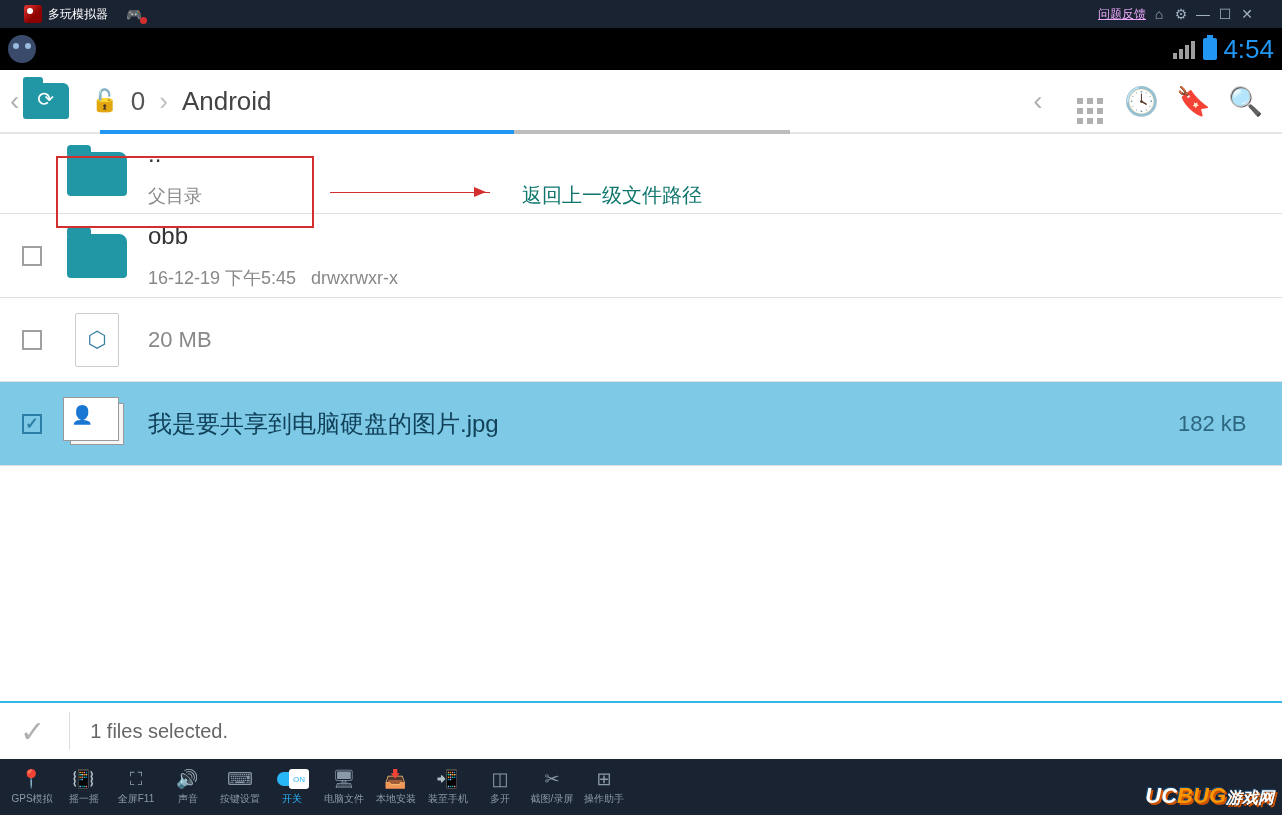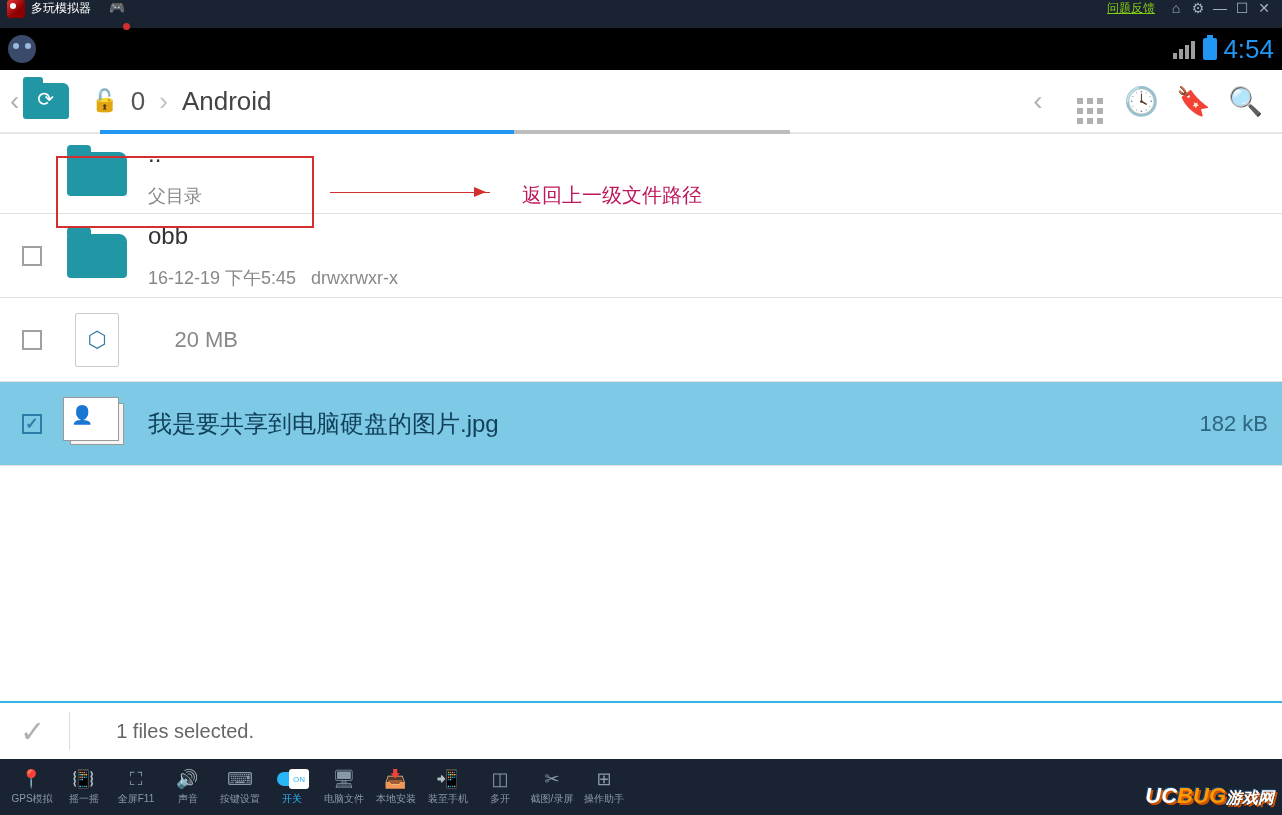--- a/index.html
+++ b/index.html
@@ -1,26 +1,26 @@
 <!DOCTYPE html>
 <html><head>
 <meta charset="utf-8">
 <style>
 * { margin: 0; padding: 0; box-sizing: border-box; font-family: "Microsoft YaHei", Arial, sans-serif; }
 body { width: 1282px; height: 815px; background: #fff; overflow: hidden; position: relative; }
 
 
-.emu-titlebar { height: 28px; background: #1a2332; display: flex; padding: 0 7px; color: #fff; font-size: 12px; }
+.emu-titlebar { height: 28px; background: #1a2332; display: flex; align-items: center; padding: 0 24px; color: #fff; font-size: 12px; }
 .emu-titlebar .logo { width: 18px; height: 18px; background: linear-gradient(135deg,#e53935,#8e0000 60%); border-radius: 3px; margin-right: 6px; position: relative; }
 .emu-titlebar .logo::after{content:"";position:absolute;left:3px;top:3px;width:6px;height:6px;background:#fff;border-radius:50%;}
 .emu-titlebar .title { flex: 0 0 auto; }
 .emu-titlebar .gamepad { margin-left: 18px; color:#8a99a8; font-size:13px; position:relative;}
 .emu-titlebar .gamepad::after{content:"";position:absolute;right:-5px;bottom:-2px;width:7px;height:7px;background:#d32f2f;border-radius:50%;}
 .emu-titlebar .spacer { flex: 1; }
-.emu-titlebar .feedback { color: #84cc16; text-decoration: underline; margin-right: 10px; font-size:12px;}
+.emu-titlebar .feedback { color: #f0abfc; text-decoration: underline; margin-right: 2px; font-size:12px;}
 .emu-titlebar .winbtn { width: 22px; text-align: center; color: #9fb0c0; font-size: 14px; cursor: pointer; }
 
 
 .android-statusbar { height: 42px; background: #000; display: flex; align-items: center; justify-content: space-between; padding: 8px 8px; }
 .android-statusbar .left-ico { width: 28px; height: 28px; background:#3a4a6a; border-radius:50%; position:relative;}
 .android-statusbar .left-ico::before,.android-statusbar .left-ico::after{content:"";position:absolute;width:6px;height:6px;background:#9bd;border-radius:50%;top:8px;}
 .android-statusbar .left-ico::before{left:5px;} .android-statusbar .left-ico::after{right:5px;}
 .android-statusbar .right { display: flex; align-items: center; gap: 6px; }
 .signal { width:24px; height:20px; position:relative; }
 .signal span{position:absolute;bottom:0;width:4px;background:#9e9e9e;}
@@ -57,34 +57,34 @@
 .folder-big::before{content:"";position:absolute;top:-7px;left:0;width:24px;height:9px;background:#2196a5;border-radius:4px 4px 0 0;}
 .apk-ico{width:44px;height:54px;background:#fff;border:1px solid #ccc;border-radius:2px;display:flex;align-items:center;justify-content:center;color:#3a7ea0;font-size:22px;}
 .jpg-ico{width:54px;height:42px;border:1px solid #999;background:#f5f5f5;position:relative;}
 .jpg-ico::before{content:"";position:absolute;left:-8px;top:-7px;width:54px;height:42px;border:1px solid #999;background:#fff;}
 .jpg-ico::after{content:"👤";position:absolute;left:0;top:0;font-size:18px;}
 .row .info{flex:1;}
 .row .name{font-size:24px;color:#333;font-weight:500;}
 .row.selected .name{color:#11425a;}
 .row .meta{font-size:18px;color:#888;margin-top:16px;}
 .row.selected .meta{color:#2d6780;}
-.row .size{font-size:22px;color:#888;min-width:90px;text-align:right;}
+.row .size{font-size:22px;color:#888;min-width:90px;}
 .row.selected .size{color:#2d6780;}
 
 
 .annotation-box{position:absolute;border:2px solid #d32f2f;pointer-events:none;}
 .arrow{position:absolute;height:1px;background:#d32f2f;pointer-events:none;}
 .arrow::after{content:"";position:absolute;right:-1px;top:-5px;border:5px solid transparent;border-left:12px solid #d32f2f;}
-.annot-text{position:absolute;color:#be185d;font-size:20px;pointer-events:none;}
+.annot-text{position:absolute;color:#0f766e;font-size:20px;pointer-events:none;}
 
 
 .sel-footer{position:absolute;left:0;right:0;bottom:56px;height:58px;border-top:2px solid #33b5e5;display:flex;align-items:center;padding:0 20px;background:#fff;}
 .sel-footer .tick{color:#b0b0b0;font-size:30px;margin-right:24px;}
 .sel-footer .vline{width:1px;height:38px;background:#ddd;margin-right:20px;}
-.sel-footer .txt{font-size:20px;color:#666;margin-left:26px;}
+.sel-footer .txt{font-size:20px;color:#666;}
 
 
 .emu-bottom{position:absolute;left:0;right:0;bottom:0;height:56px;background:#1a2332;display:flex;align-items:center;padding:0 6px;gap:0;}
 .emu-bottom .ebtn{width:52px;display:flex;flex-direction:column;align-items:center;color:#8a99a8;font-size:10px;cursor:pointer;gap:2px;}
 .emu-bottom .ebtn.active{color:#29b6f6;text-align:center;}
 .emu-bottom .ebtn .ei{font-size:18px;height:22px;display:flex;align-items:center;}
 .emu-bottom .watermark{position:absolute;right:8px;bottom:6px;font-size:22px;font-weight:900;font-style:italic;color:#fff;text-shadow:2px 2px 0 #d35400,-1px -1px 0 #1a4d7a;}
 .emu-bottom .watermark b{color:#ff9800;}
 .toggle{width:30px;height:14px;background:#29b6f6;border-radius:8px;position:relative;}
 .toggle::after{content:"ON";position:absolute;right:-2px;top:-3px;width:20px;height:20px;background:#fff;border-radius:3px;font-size:8px;color:#29b6f6;display:flex;align-items:center;justify-content:center;}

